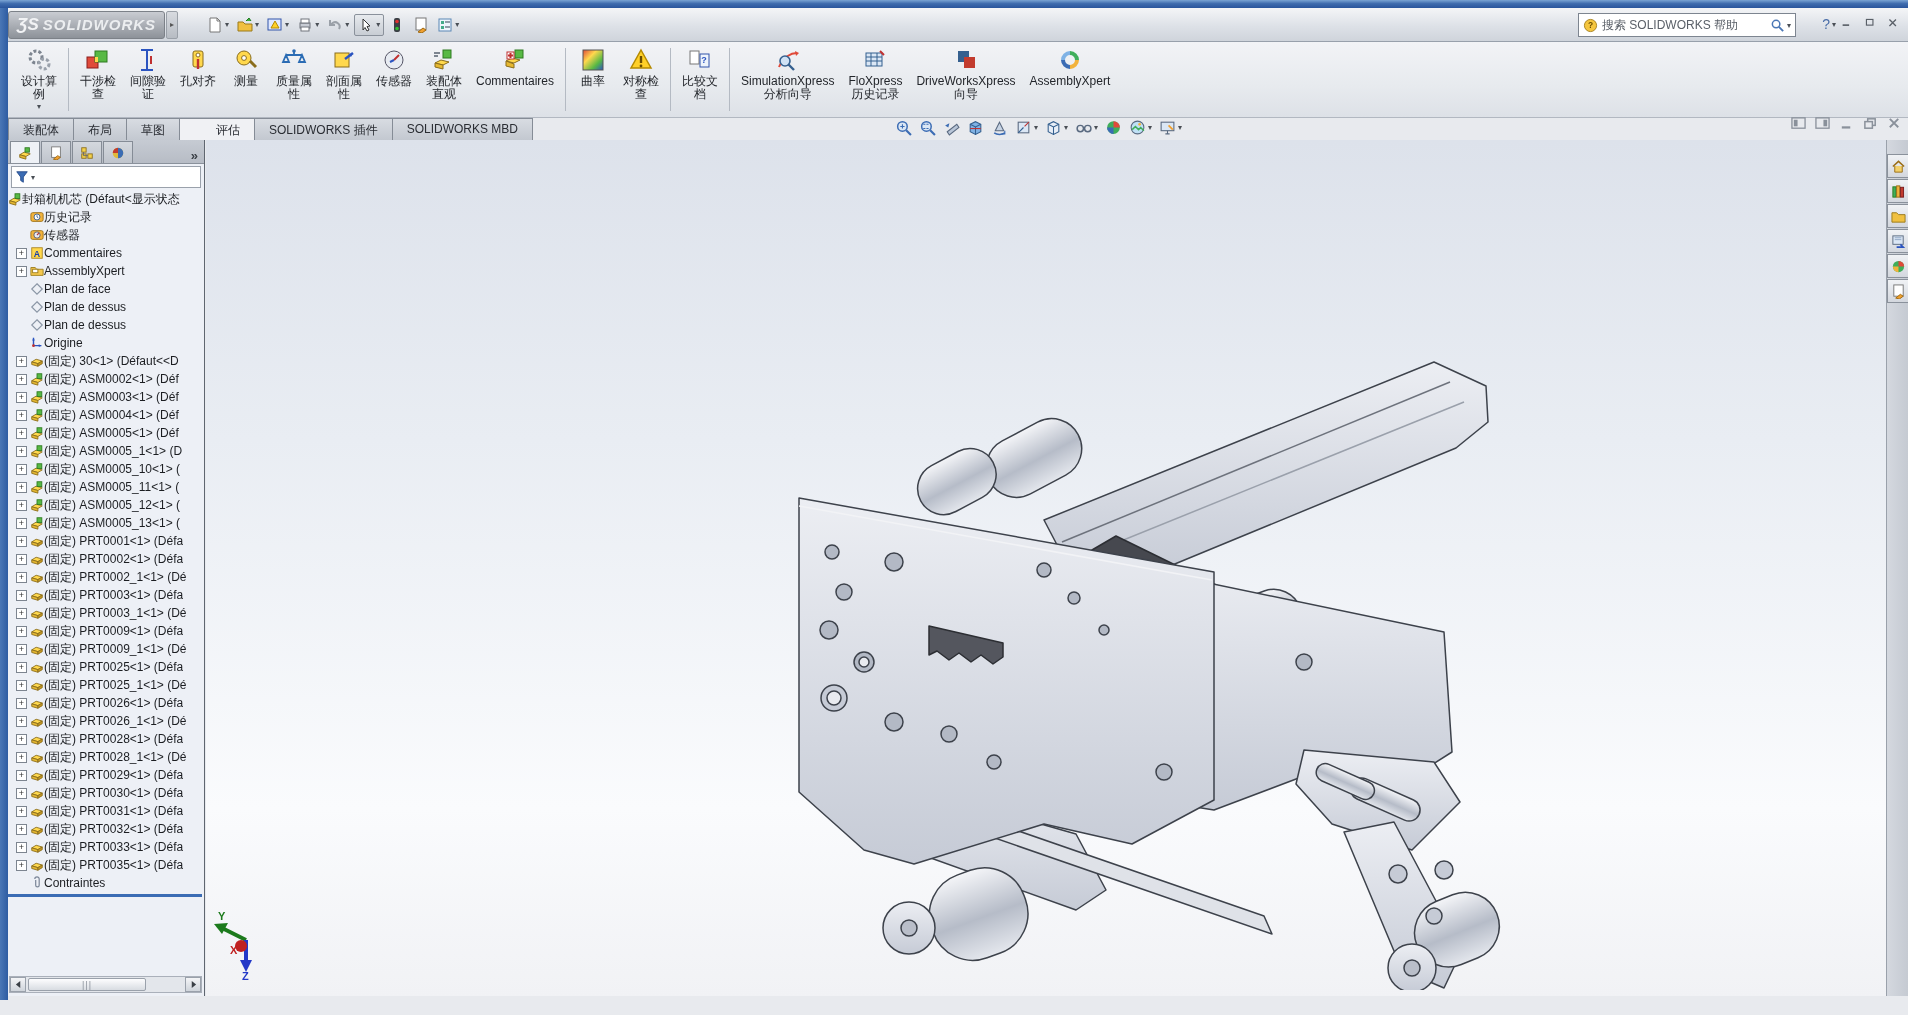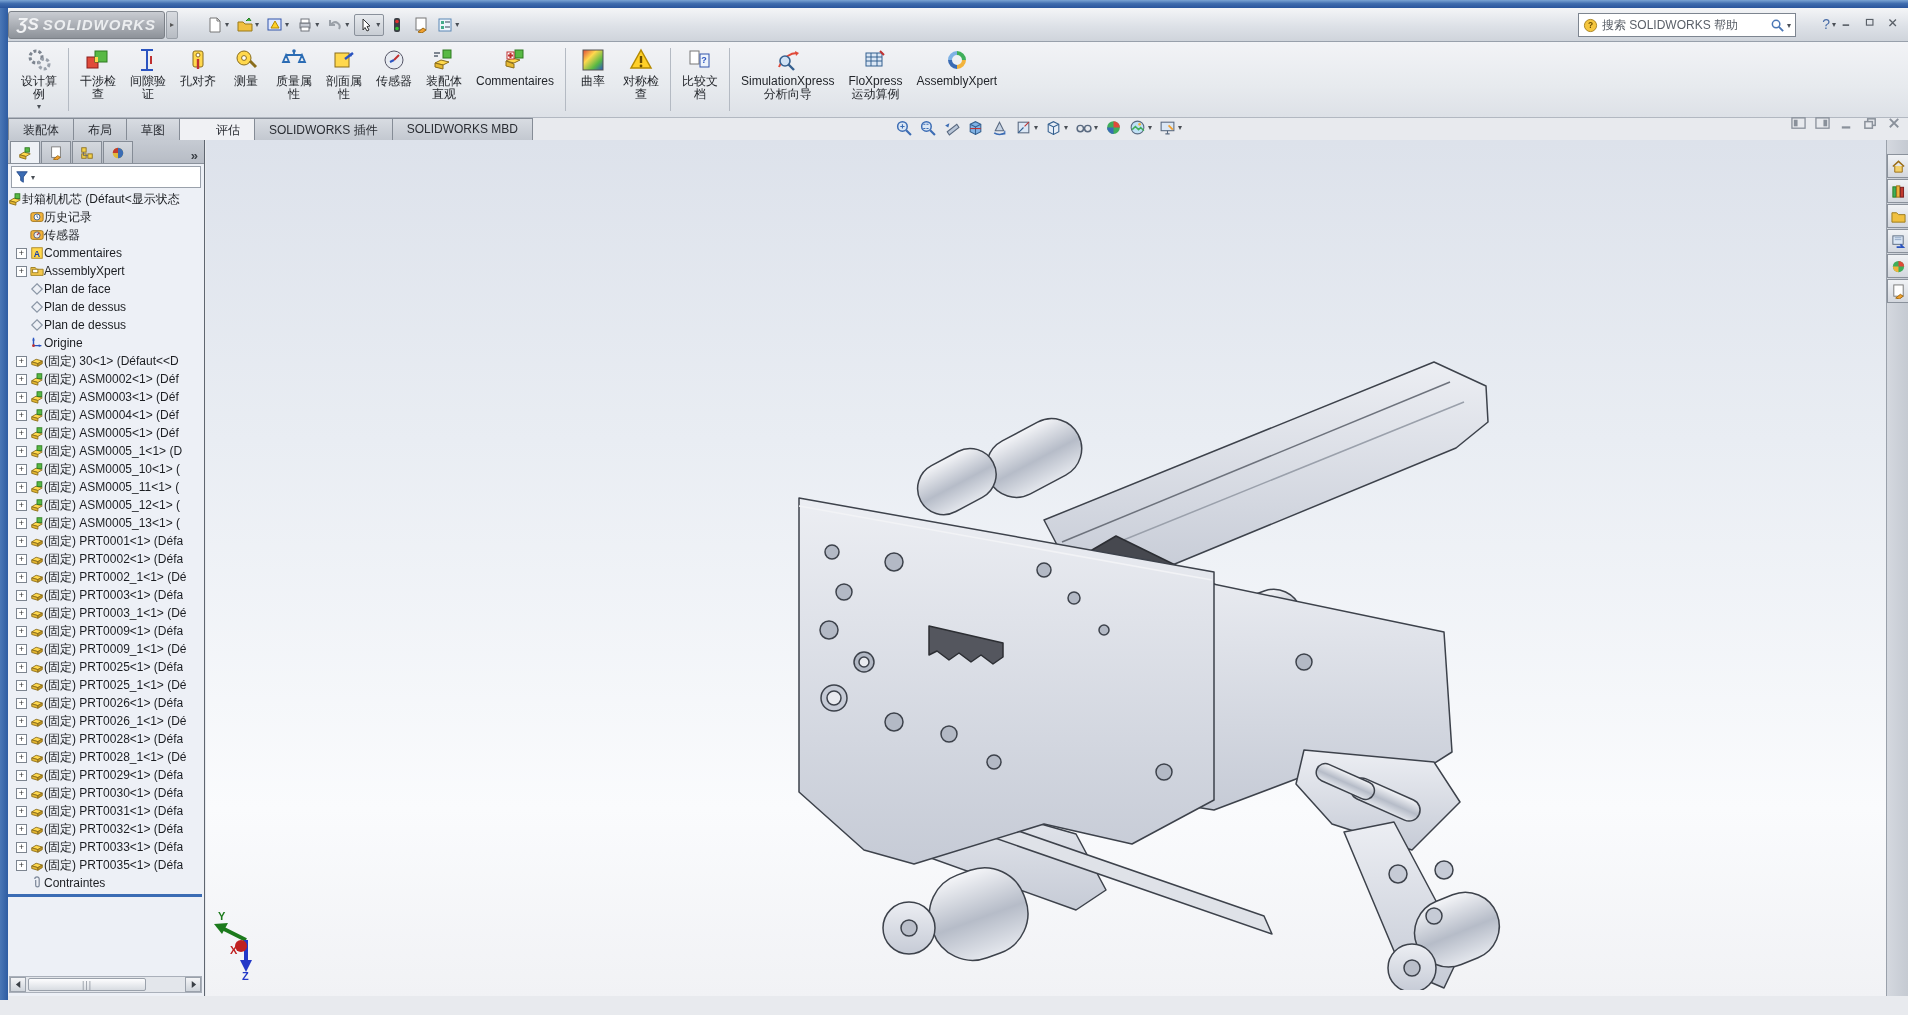--- a/index.html
+++ b/index.html
@@ -411,21 +411,31 @@
         </div>
         <div class="rbtn">
           <div class="ric">
             <svg width="26" height="26" viewBox="0 0 26 26">
               <rect x="4" y="6" width="16" height="13" fill="#dbe7f5" stroke="#35608f"></rect>
               <path d="M4 10h16M4 14h16M9 6v13M15 6v13" stroke="#35608f"></path>
               <path d="M18 4l4 4" stroke="#c03030" stroke-width="2"></path>
             </svg>
           </div>
           <div class="rlabel">FloXpress
-运动算例</div>
+历史记录</div>
+        </div>
+        <div class="rbtn">
+          <div class="ric">
+            <svg width="26" height="26" viewBox="0 0 26 26">
+              <rect x="5" y="4" width="11" height="11" fill="#35608f"></rect>
+              <rect x="11" y="10" width="11" height="11" fill="#c23b2e"></rect>
+            </svg>
+          </div>
+          <div class="rlabel">DriveWorksXpress
+向导</div>
         </div>
         <div class="rbtn">
           <div class="ric">
             <svg width="26" height="26" viewBox="0 0 26 26">
               <path d="M13 4a9 9 0 0 1 9 9h-4a5 5 0 0 0-5-5z" fill="#3fae5a"></path>
               <path d="M22 13a9 9 0 0 1-9 9v-4a5 5 0 0 0 5-5z" fill="#f2b33c"></path>
               <path d="M13 22a9 9 0 0 1-9-9h4a5 5 0 0 0 5 5z" fill="#3b6cb4"></path>
               <path d="M4 13a9 9 0 0 1 9-9v4a5 5 0 0 0-5 5z" fill="#7fb2e5"></path>
             </svg>
           </div>

